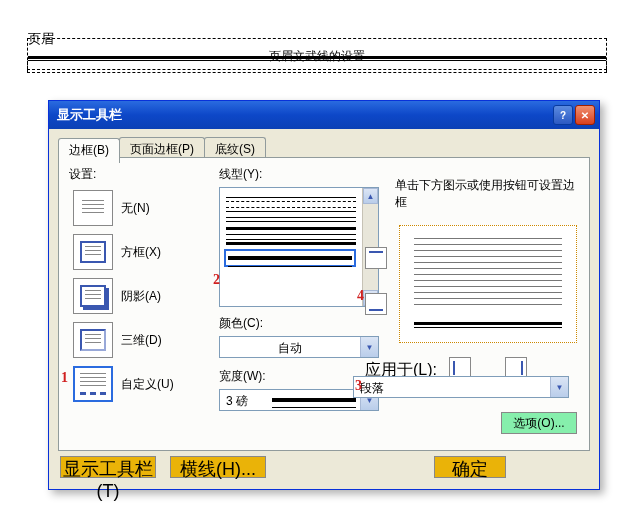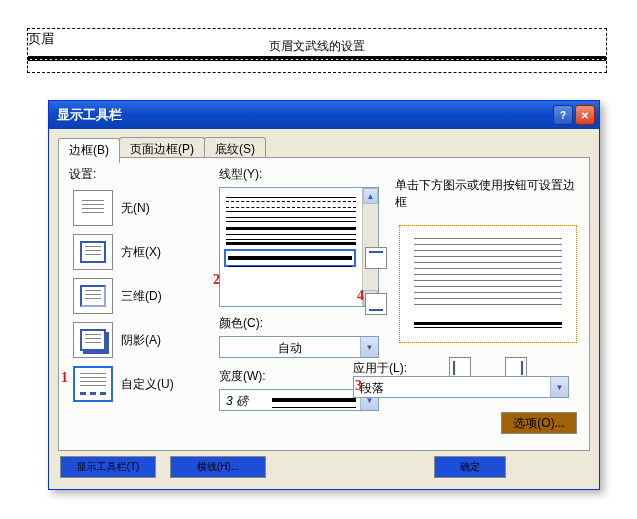--- a/index.html
+++ b/index.html
@@ -1,20 +1,20 @@
 <!DOCTYPE html>
 <html><head>
 <meta charset="utf-8">
 <style>
   * { box-sizing: border-box; margin: 0; padding: 0; }
   body { font-family: "Microsoft YaHei", SimSun, Arial, sans-serif; font-size: 12px; background: #fff; width: 637px; height: 519px; position: relative; }
 
   
   .hdr-label { position: absolute; left: 28px; top: 30px; font-size: 13px; }
-  .hdr-box { position: absolute; left: 27px; top: 28px; width: 580px; height: 32px; border: 1px dashed #000; }
+  .hdr-box { position: absolute; left: 27px; top: 38px; width: 580px; height: 32px; border: 1px dashed #000; }
   .hdr-text { position: absolute; left: 50%; top: 9px; transform: translateX(-50%); font-size: 12px; }
   .hdr-rule { position: absolute; left: 28px; top: 56px; width: 578px; border-top: 3px solid #000; border-bottom: 1px solid #000; height: 5px; }
   .hdr-box2 { position: absolute; left: 27px; top: 61px; width: 580px; height: 12px; border: 1px dashed #000; border-top: none; }
 
   
   .dialog { position: absolute; left: 48px; top: 100px; width: 552px; height: 390px; border: 1px solid #0831d9; background: #ece9d8; box-shadow: 4px 4px 8px rgba(0,0,0,0.3); }
   .titlebar { height: 28px; background: linear-gradient(#2a6bdf, #0d47c8 50%, #0b40b5); color: #fff; display: flex; align-items: center; justify-content: space-between; padding: 0 4px 0 8px; font-size: 13px; font-weight: bold; }
   .tb-btns { display: flex; gap: 2px; }
   .tb-btn { width: 20px; height: 20px; background: linear-gradient(#5b8be0,#2b59c3); border: 1px solid #083a9e; border-radius: 3px; color: #fff; display: flex; align-items: center; justify-content: center; font-family: Arial; font-size: 10px; font-weight: bold; }
   .tb-btn.close { background: linear-gradient(#f09070,#d94020); border-color: #a02000; }
@@ -83,29 +83,29 @@
   .pv-btn-b2 { position:absolute; left:112px; bottom:-30px; }
   .pv-glyph { width:14px; height:14px; }
   .pv-glyph.top{border-top:2px solid #3a57b0;}
   .pv-glyph.bot{border-bottom:2px solid #3a57b0;}
   .pv-glyph.lf{border-left:2px solid #3a57b0;}
   .pv-glyph.rt{border-right:2px solid #3a57b0;}
   .pv-page { position:absolute; left:6px; top:6px; right:6px; bottom:6px; background:#fff; border:1px dotted #c80; }
   .pv-lines { position:absolute; left:14px; right:14px; top:12px; height:72px; background: repeating-linear-gradient(#777 0 1px, transparent 1px 6px); }
   .pv-border { position:absolute; left:14px; right:14px; bottom:14px; height:0; border-top:3px solid #000; border-bottom:1px solid #000; padding-top:2px; }
 
-  .apply-label { position:absolute; left:294px; top:202px; font-size:12px; }
+  .apply-label { position:absolute; left:306px; top:202px; font-size:16px; }
   .apply-combo { position:absolute; left:294px; top:218px; width:216px; }
-  .opt-btn { position:absolute; right:12px; top:254px; width:76px; height:22px; border:1px solid #888; background:#a16207; font-size:12px; }
+  .opt-btn { position:absolute; right:12px; top:254px; width:76px; height:22px; border:1px solid #888; background:#86efac; font-size:12px; }
 
   
   .anno { position:absolute; color:#d02020; font-size:14px; font-weight:bold; font-family:"Times New Roman",serif; }
 
   
-  .btm-btn { position:absolute; height:22px; border:1px solid #888; background:#1d4ed8; font-size:10px; }
+  .btm-btn { position:absolute; height:22px; border:1px solid #888; background:#eab308; font-size:18px; }
   .show-tb { left:8px; bottom:8px; width:96px; }
   .hline { left:118px; bottom:8px; width:96px; }
   .ok { right:90px; bottom:8px; width:72px; }
   .cancel { right:10px; bottom:8px; width:72px; }
 
   button { cursor: default; font-family: inherit; }
 </style>
 </head>
 <body>
 
@@ -144,29 +144,29 @@
           <span>无(N)</span>
         </div>
         <div class="set-item">
           <div class="set-icon">
               <div class="set-glyph box"></div>
             </div>
           <span>方框(X)</span>
         </div>
         <div class="set-item">
           <div class="set-icon">
+              <div class="set-glyph shadow"></div>
+            </div>
+          <span>阴影(A)</span>
+        </div>
+        <div class="set-item">
+          <div class="set-icon">
               <div class="set-glyph threeD"></div>
             </div>
           <span>三维(D)</span>
-        </div>
-        <div class="set-item">
-          <div class="set-icon">
-              <div class="set-glyph shadow"></div>
-            </div>
-          <span>阴影(A)</span>
         </div>
         <div class="set-item">
           <div class="set-icon sel">
               <div class="set-glyph custom"></div>
             </div>
           <span>自定义(U)</span>
         </div>
       </div>
 
       <div class="anno" style="left:2px; top:212px;">1</div>
@@ -191,21 +191,21 @@
         <div class="anno" style="position:absolute; left:-6px; top:106px;">2</div>
 
         <span class="fld-label" style="margin-top:8px;">颜色(C):</span>
         <div class="combo">
           <div class="combo-val">自动</div>
           <div class="combo-btn">▼</div>
         </div>
 
         <span class="fld-label">宽度(W):</span>
         <div class="combo">
-          <div class="combo-val" style="text-align:left;font-style:italic;">3 磅</div>
+          <div class="combo-val" style="text-align:left;">3 磅</div>
           <div class="width-sample"></div>
           <div class="combo-btn">▼</div>
         </div>
       </div>
 
       <div class="rt-col">
         <div class="preview-hint">单击下方图示或使用按钮可设置边框</div>
         <div class="preview-area">
           <div class="pv-btn pv-btn-l1">
               <div class="pv-glyph top"></div>

